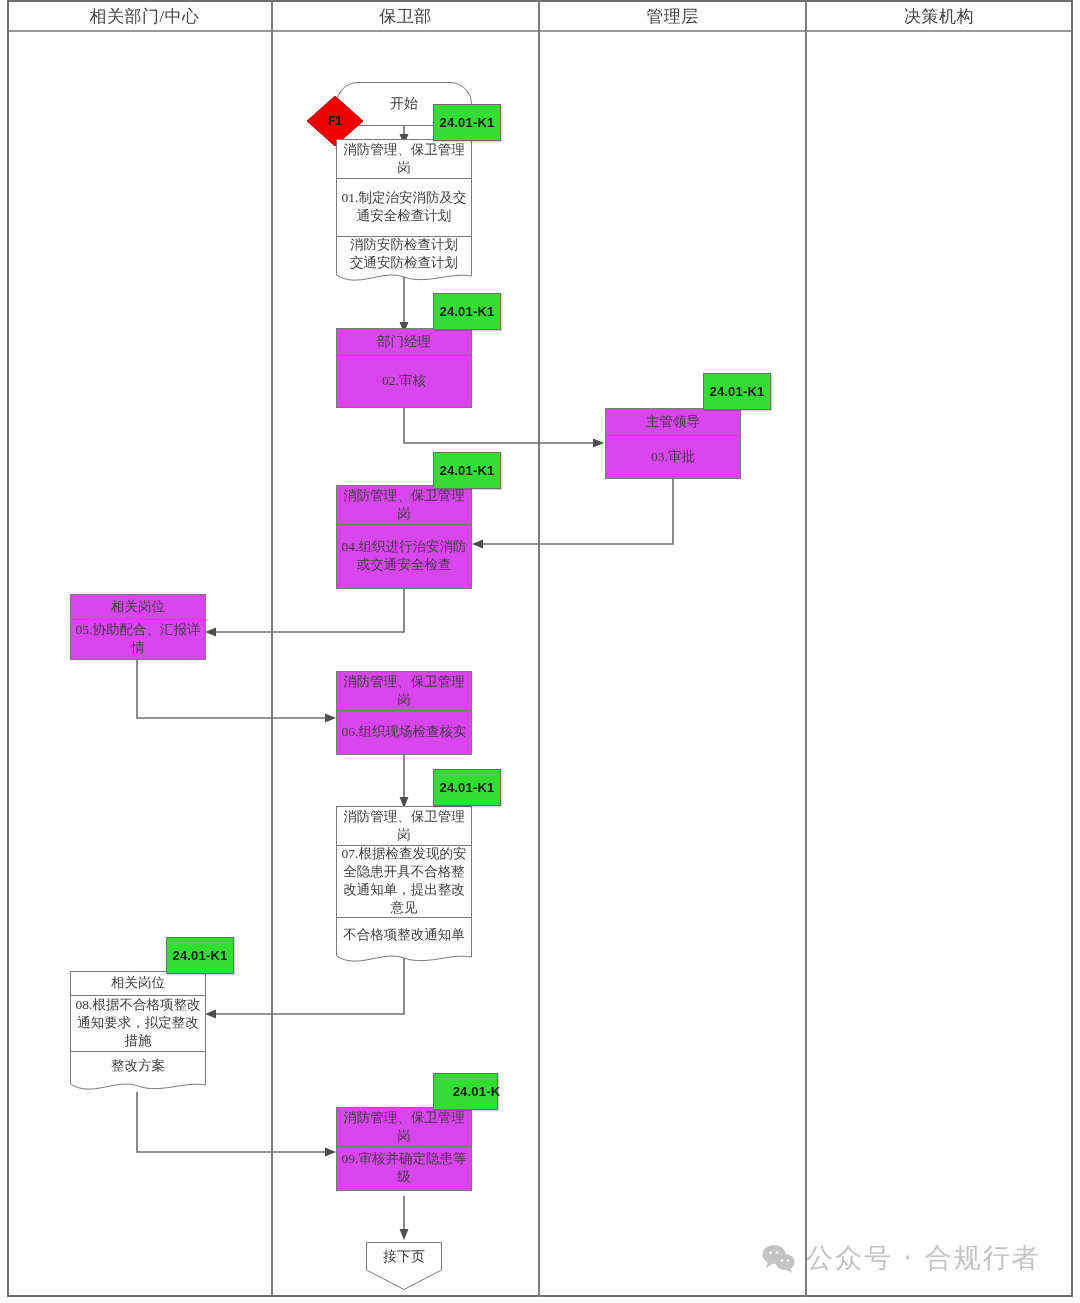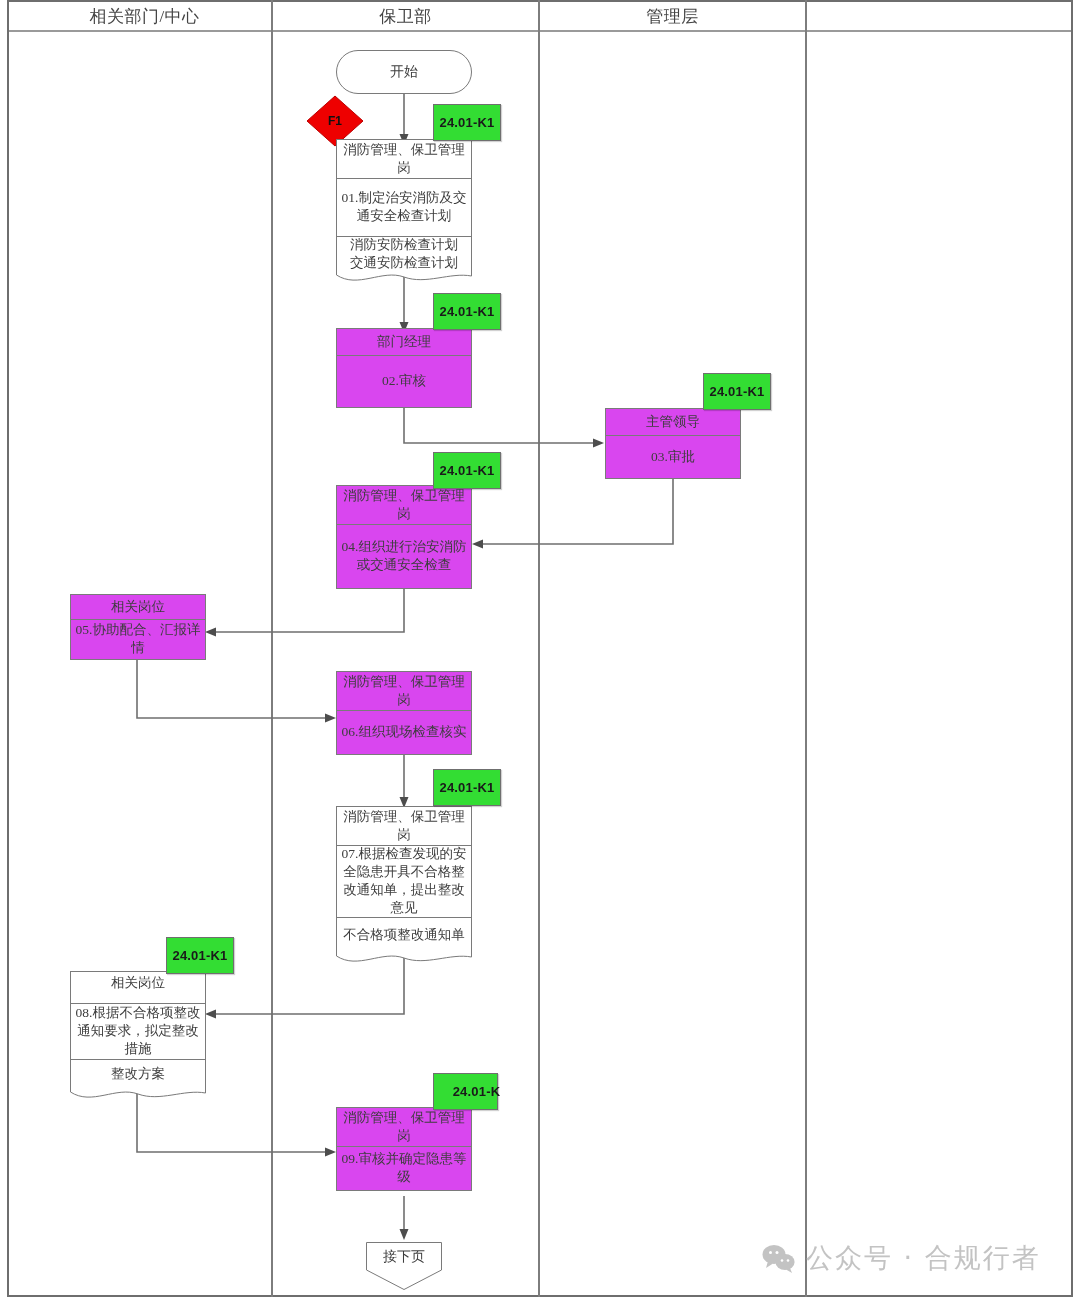--- a/index.html
+++ b/index.html
@@ -106,20 +106,21 @@
 
   
   .stadium {
     position: absolute;
     background: #fff;
     border: 1px solid #7a7a7a;
     border-radius: 26px;
     display: flex; align-items: center; justify-content: center;
     font-size: 14px;
     color: #3d3d3d;
+    margin-top: 32px;
   }
 
   
   .offpage { position: absolute; }
   .offpage .lbl {
     position: absolute;
     left: 0; top: 6px; width: 100%;
     text-align: center;
     font-size: 14px;
     color: #3d3d3d;
@@ -188,20 +189,21 @@
 
     <div class="vline edge" style="left:0px;"></div>
     <div class="vline" style="left:264px;"></div>
     <div class="vline" style="left:531px;"></div>
     <div class="vline" style="left:798px;"></div>
     <div class="vline edge" style="left:1064px;"></div>
 
     <div class="lane-head" style="left:0px;   width:264px;padding-left:11px;">相关部门/中心</div>
     <div class="lane-head" style="left:266px; width:265px;">保卫部</div>
     <div class="lane-head" style="left:533px; width:265px;">管理层</div>
+    <div class="lane-head" style="left:800px; width:264px;">决策机构</div>
   </div>
 
   <svg class="conn" style="left:0;top:0;width:1080px;height:1303px;">
 
     <path d="M404,93 L404,137"></path>
     <polygon points="404,145 399.5,134 408.5,134"></polygon>
 
     <path d="M404,271 L404,325"></path>
     <polygon points="404,333 399.5,322 408.5,322"></polygon>
 
@@ -287,21 +289,21 @@
       <div class="seg doc" style="height:36px;">不合格项整改通知单</div>
     </div>
     <svg class="wave" width="136" height="14" viewBox="0 0 136 14">
       <path d="M0.5,0 L0.5,4 C 22,18 46,-2 68,6 C 90,14 114,1 135.5,5 L135.5,0" fill="#ffffff" stroke="#7a7a7a" stroke-width="1"></path>
     </svg>
   </div>
 
   <div class="docnode" style="left:70px; top:971px; width:136px;">
     <div class="dbody">
       <div class="seg role" style="height:23px;">相关岗位</div>
-      <div class="seg act" style="height:56px;margin-top:8px;">08.根据不合格项整改通知要求，拟定整改措施</div>
+      <div class="seg act" style="height:56px;">08.根据不合格项整改通知要求，拟定整改措施</div>
       <div class="seg doc" style="height:30px;">整改方案</div>
     </div>
     <svg class="wave" width="136" height="14" viewBox="0 0 136 14">
       <path d="M0.5,0 L0.5,4 C 22,18 46,-2 68,6 C 90,14 114,1 135.5,5 L135.5,0" fill="#ffffff" stroke="#7a7a7a" stroke-width="1"></path>
     </svg>
   </div>
 
   <div class="node" style="left:336px; top:1107px; width:136px;">
     <div class="seg role" style="height:38px;">消防管理、保卫管理岗</div>
     <div class="seg act" style="height:44px;">09.审核并确定隐患等级</div>

